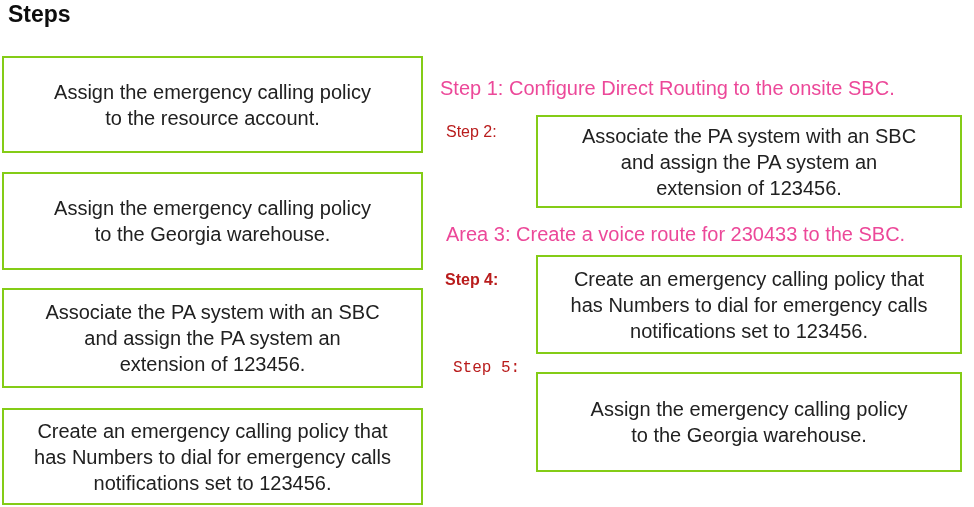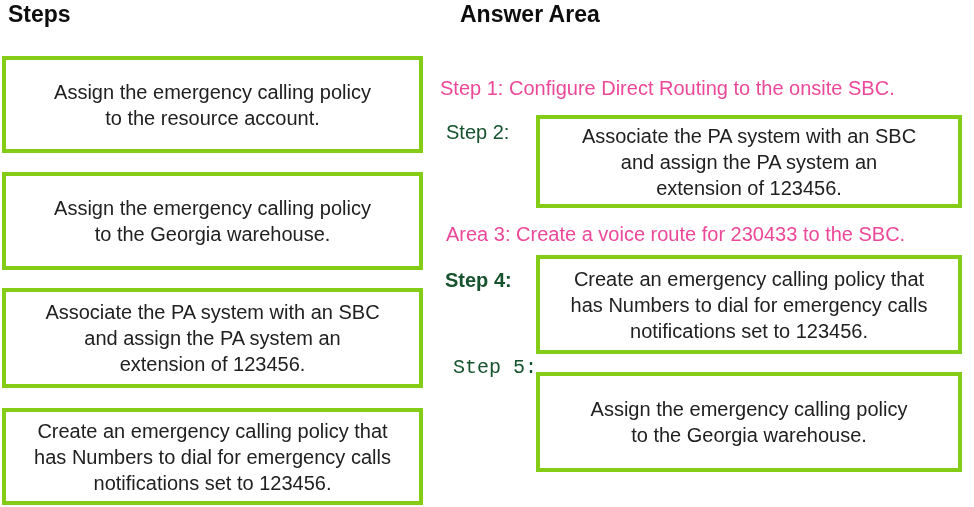--- a/index.html
+++ b/index.html
@@ -21,21 +21,21 @@
     font-weight: bold;
     color: #0d0d0d;
     letter-spacing: 0px;
     white-space: nowrap;
   }
   .steps-heading  { left: 8px;   top: 1px; }
   .answer-heading { left: 460px; top: 1px; }
 
   .box {
     position: absolute;
-    border: 4px solid #84cc16;
+    border: 2px solid #84cc16;
     background: #ffffff;
     display: flex;
     align-items: center;
     justify-content: center;
     text-align: center;
     font-size: 20px;
     line-height: 26px;
     color: #212121;
     white-space: pre-line;
     padding: 0 4px;
@@ -53,40 +53,39 @@
     font-size: 20px;
     line-height: 24px;
     color: #ec4899;
     white-space: nowrap;
   }
   .line-1 { left: 440px; top: 76px;  }
   .line-3 { left: 446px; top: 222px; }
 
   .step-label {
     position: absolute;
-    font-size: 20px;
+    font-size: 16px;
     line-height: 24px;
-    color: #14532d;
+    color: #b91c1c;
     white-space: nowrap;
   }
   .label-2 { left: 446px; top: 120px; }
   .label-4 { left: 445px; top: 268px; font-weight: bold; }
   .label-5 { left: 453px; top: 356px; font-family: Liberation Mono, monospace; }
 
   .ans-2 { left: 536px; top: 115px; width: 426px; height: 93px;  }
   .ans-4 { left: 536px; top: 255px; width: 426px; height: 99px;  }
   .ans-5 { left: 536px; top: 372px; width: 426px; height: 100px; }
 </style>
 </head>
 <body>
 
 <div class="canvas">
 
   <div class="heading steps-heading">Steps</div>
-  <div class="heading answer-heading">Answer Area</div>
 
   <div class="box opt-1">Assign the emergency calling policy
 to the resource account.</div>
   <div class="box opt-2">Assign the emergency calling policy
 to the Georgia warehouse.</div>
   <div class="box opt-3">Associate the PA system with an SBC
 and assign the PA system an
 extension of 123456.</div>
   <div class="box opt-4">Create an emergency calling policy that
 has Numbers to dial for emergency calls

